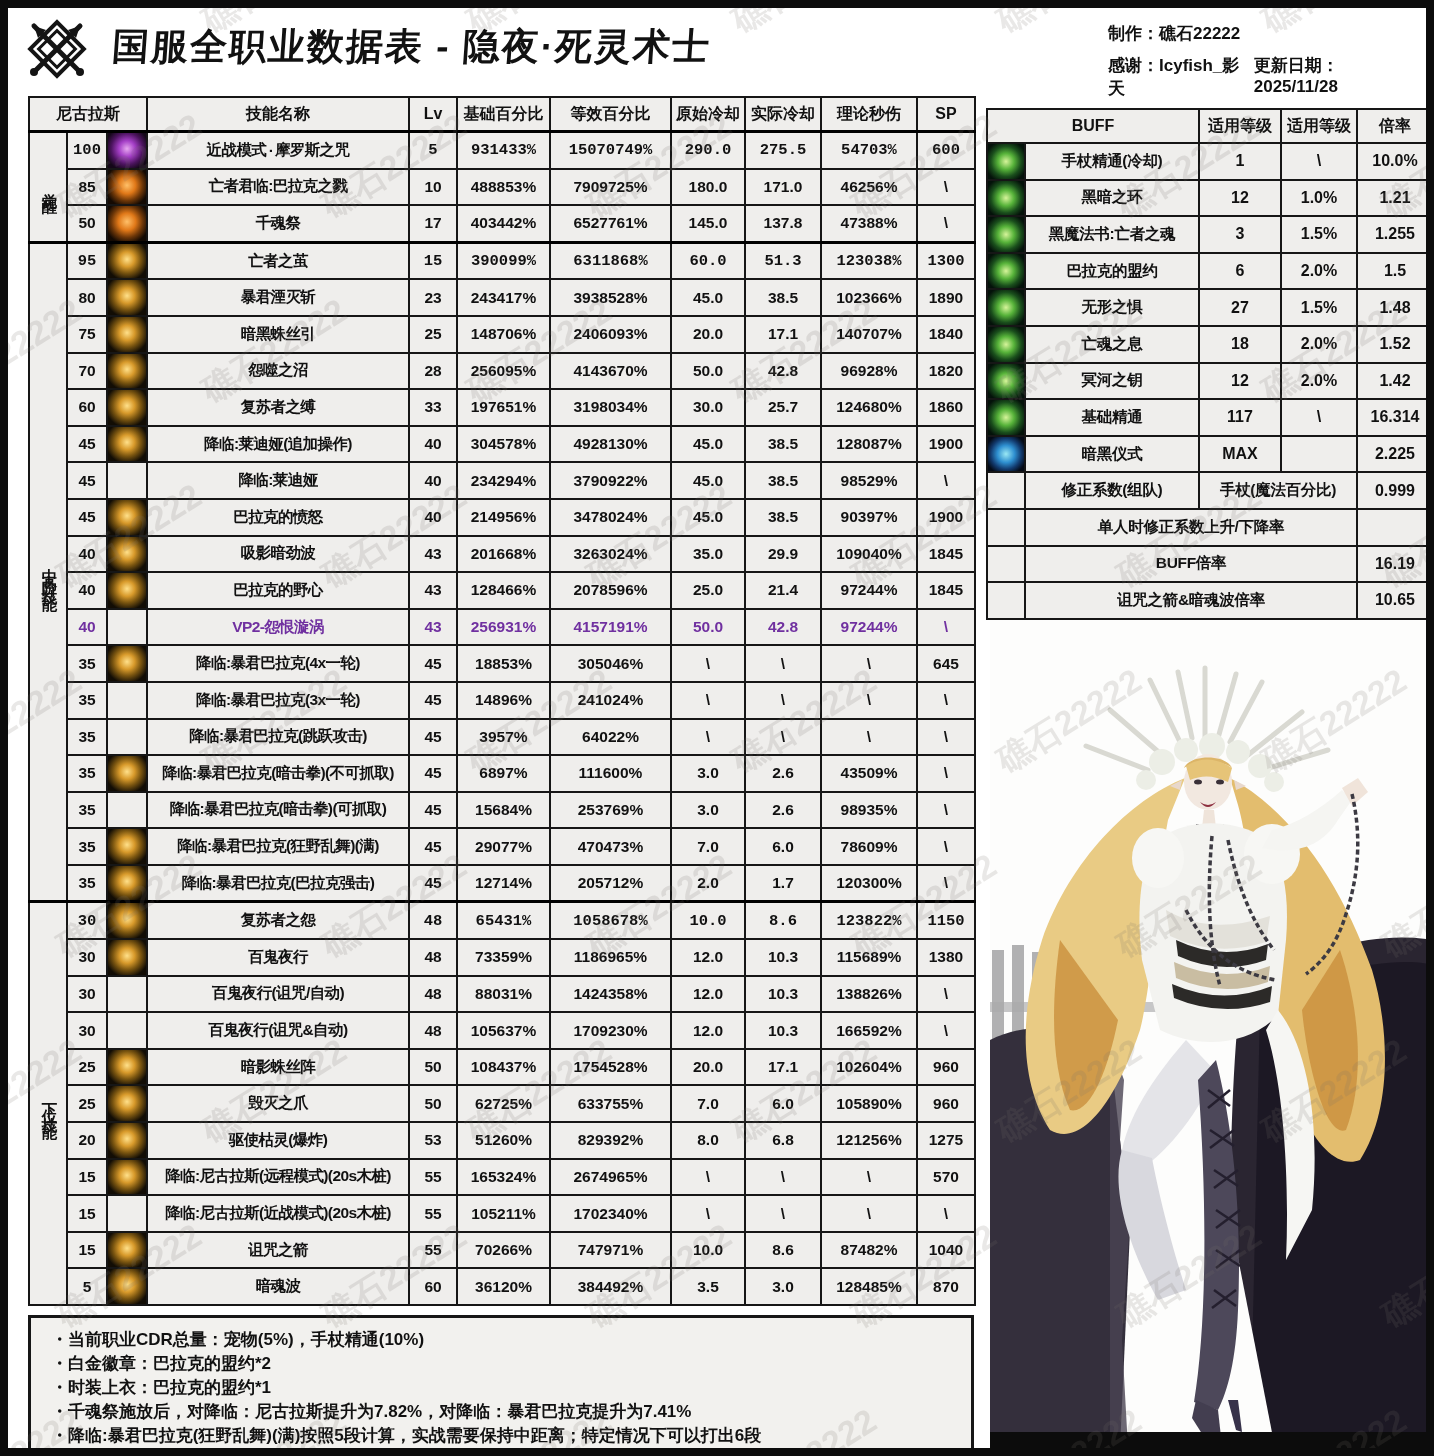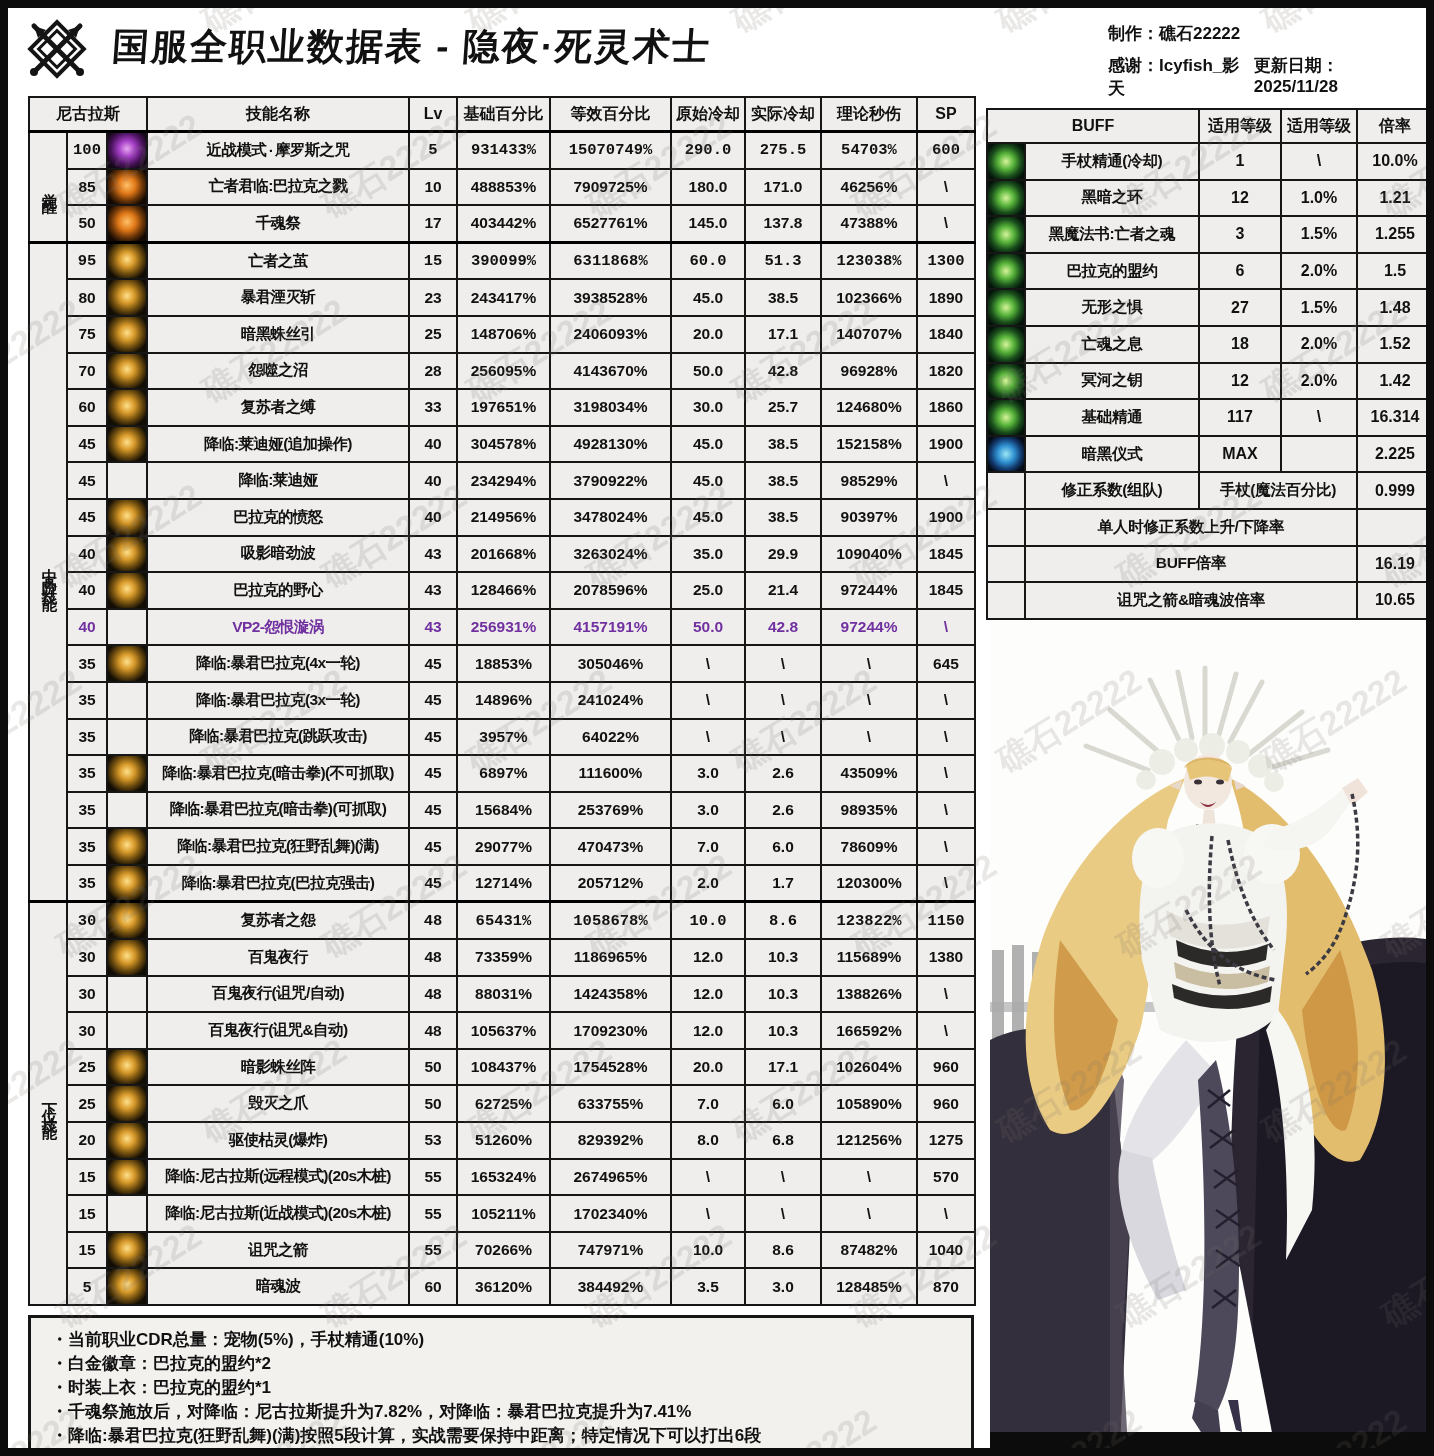--- a/index.html
+++ b/index.html
@@ -224,21 +224,21 @@
           <td class="range">45</td>
           <td class="icon-cell">
             <div class="icon-tile" style="background: radial-gradient(circle at 50% 45%, rgb(255, 224, 138) 0%, rgb(216, 154, 43) 28%, rgb(122, 85, 16) 52%, rgb(18, 13, 5) 80%), rgb(13, 10, 6);"></div>
           </td>
           <td class="name">降临:莱迪娅(追加操作)</td>
           <td>40</td>
           <td>304578%</td>
           <td>4928130%</td>
           <td>45.0</td>
           <td>38.5</td>
-          <td>152158%</td>
+          <td>128087%</td>
           <td>1900</td>
         </tr>
         <tr>
           <td class="range">45</td>
           <td class="icon-cell"></td>
           <td class="name">降临:莱迪娅</td>
           <td>40</td>
           <td>234294%</td>
           <td>3790922%</td>
           <td>45.0</td>

